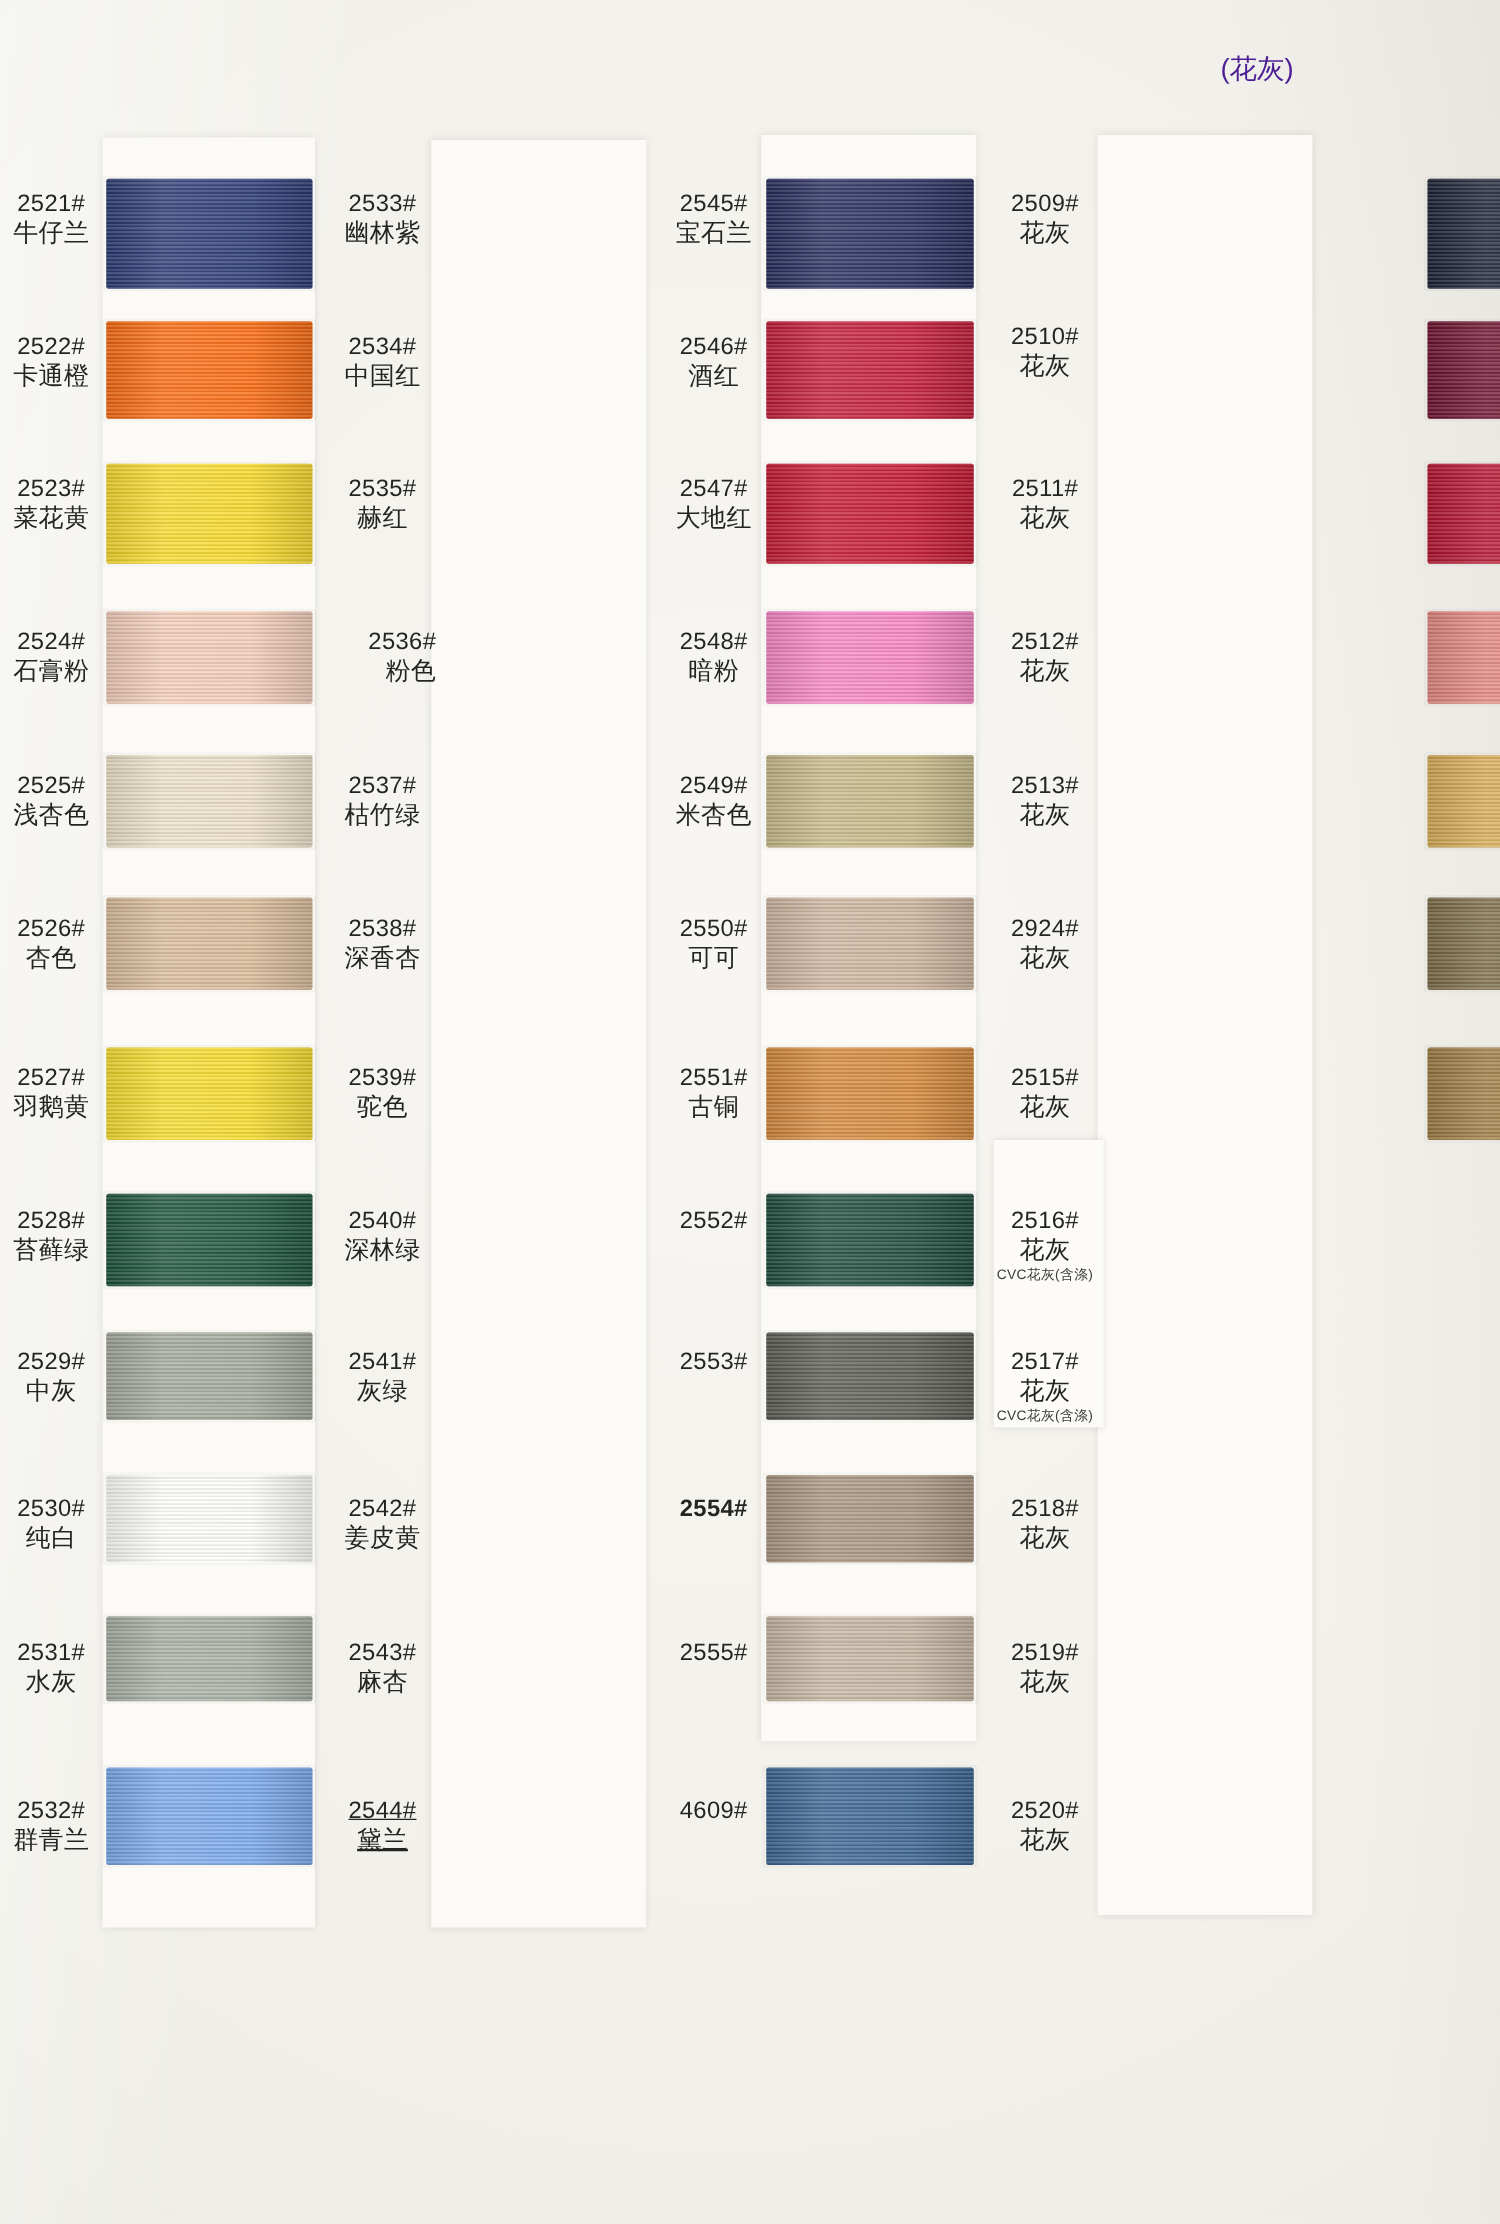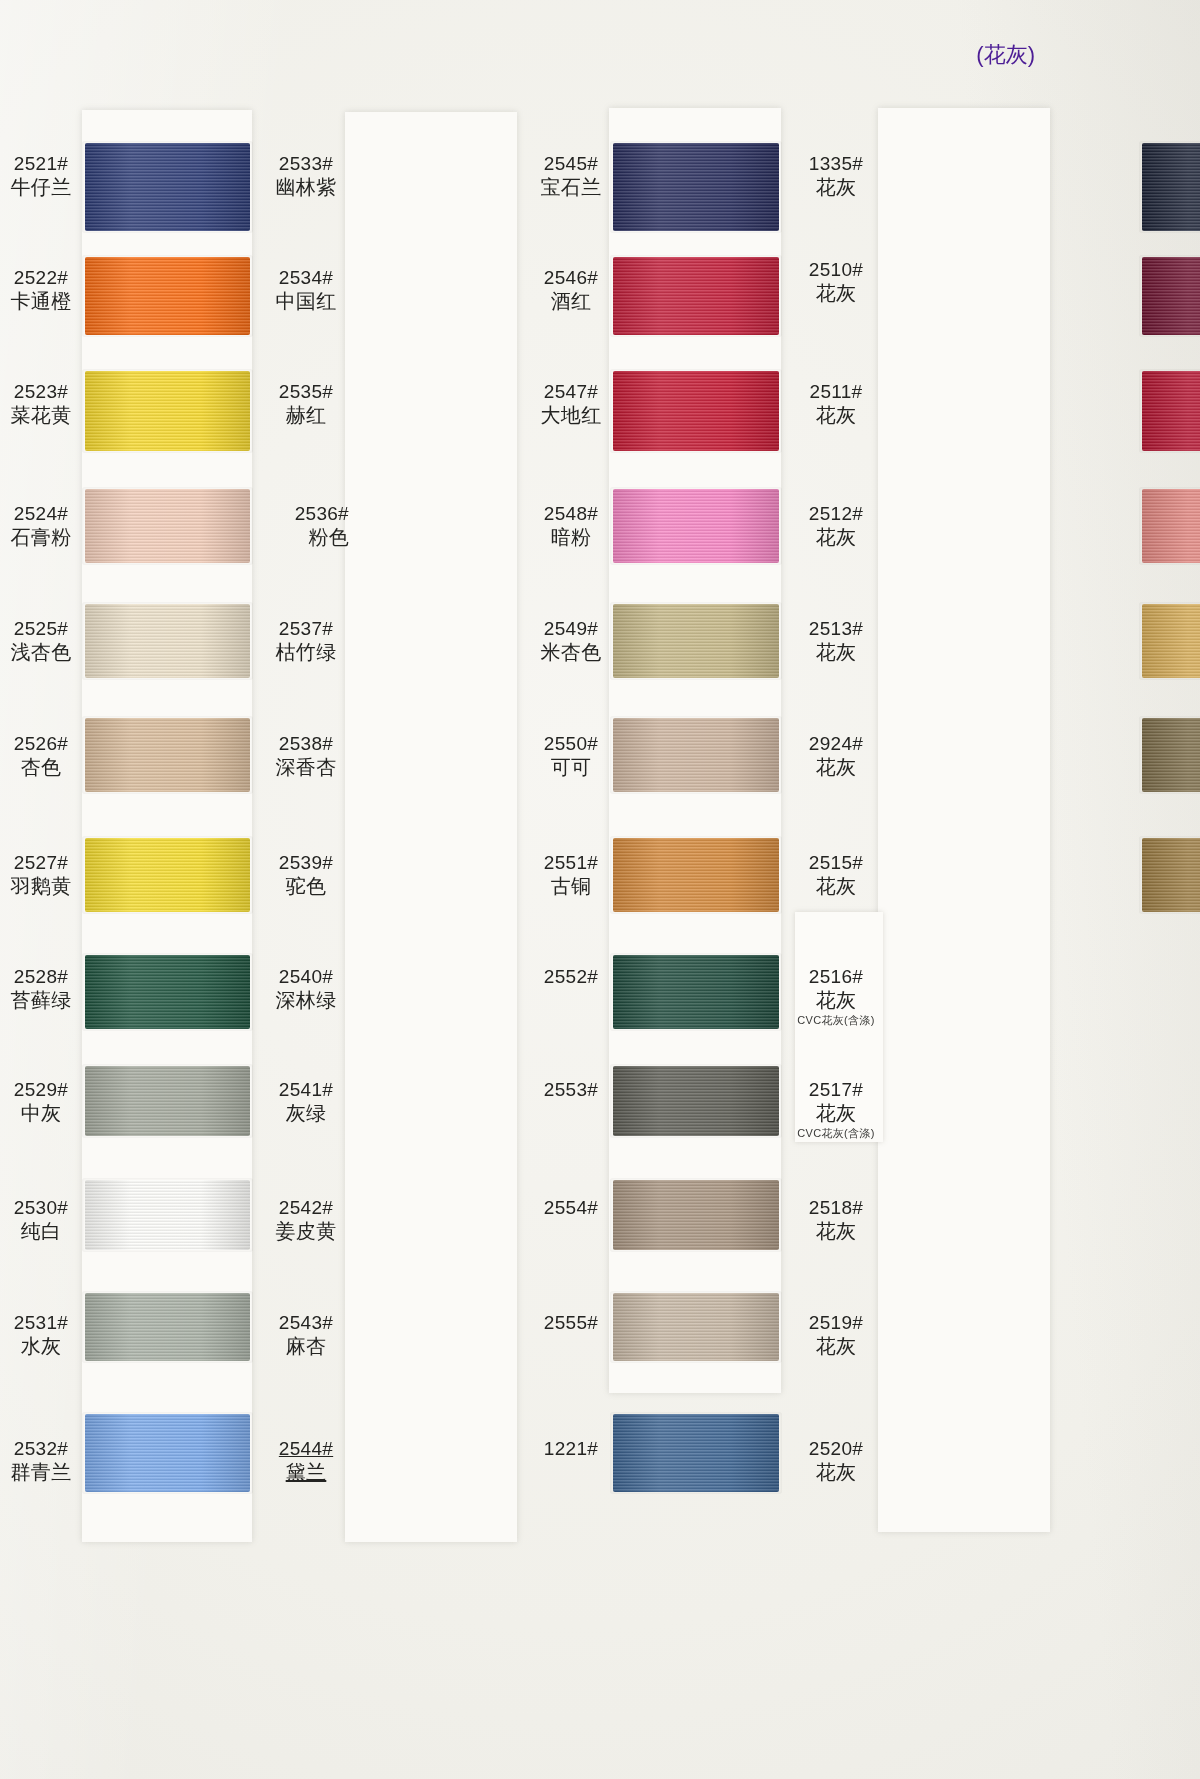--- a/index.html
+++ b/index.html
@@ -416,33 +416,33 @@
       <div class="label" style="left: -2px; top: 851px; width: 86px;">
         <span class="code">2551#</span>
         <span class="name">古铜</span>
       </div>
       <div class="label" style="left: -2px; top: 965px; width: 86px;">
         <span class="code">2552#</span>
       </div>
       <div class="label" style="left: -2px; top: 1078px; width: 86px;">
         <span class="code">2553#</span>
       </div>
-      <div class="label" style="left: -2px; top: 1196px; width: 86px;">
+      <div class="label" style="left: -2px; top: 1196px; width: 86px; font-weight: bold;">
         <span class="code">2554#</span>
       </div>
       <div class="label" style="left: -2px; top: 1311px; width: 86px;">
         <span class="code">2555#</span>
       </div>
       <div class="label" style="left: -2px; top: 1437px; width: 86px;">
-        <span class="code">1221#</span>
+        <span class="code">4609#</span>
       </div>
     </div>
   <div class="column col-4">
       <div class="label" style="left: -2px; top: 152px; width: 86px;">
-        <span class="code">1335#</span>
+        <span class="code">2509#</span>
         <span class="name">花灰</span>
       </div>
       <div class="label" style="left: -2px; top: 258px; width: 86px;">
         <span class="code">2510#</span>
         <span class="name">花灰</span>
       </div>
       <div class="label" style="left: -2px; top: 380px; width: 86px;">
         <span class="code">2511#</span>
         <span class="name">花灰</span>
       </div>

